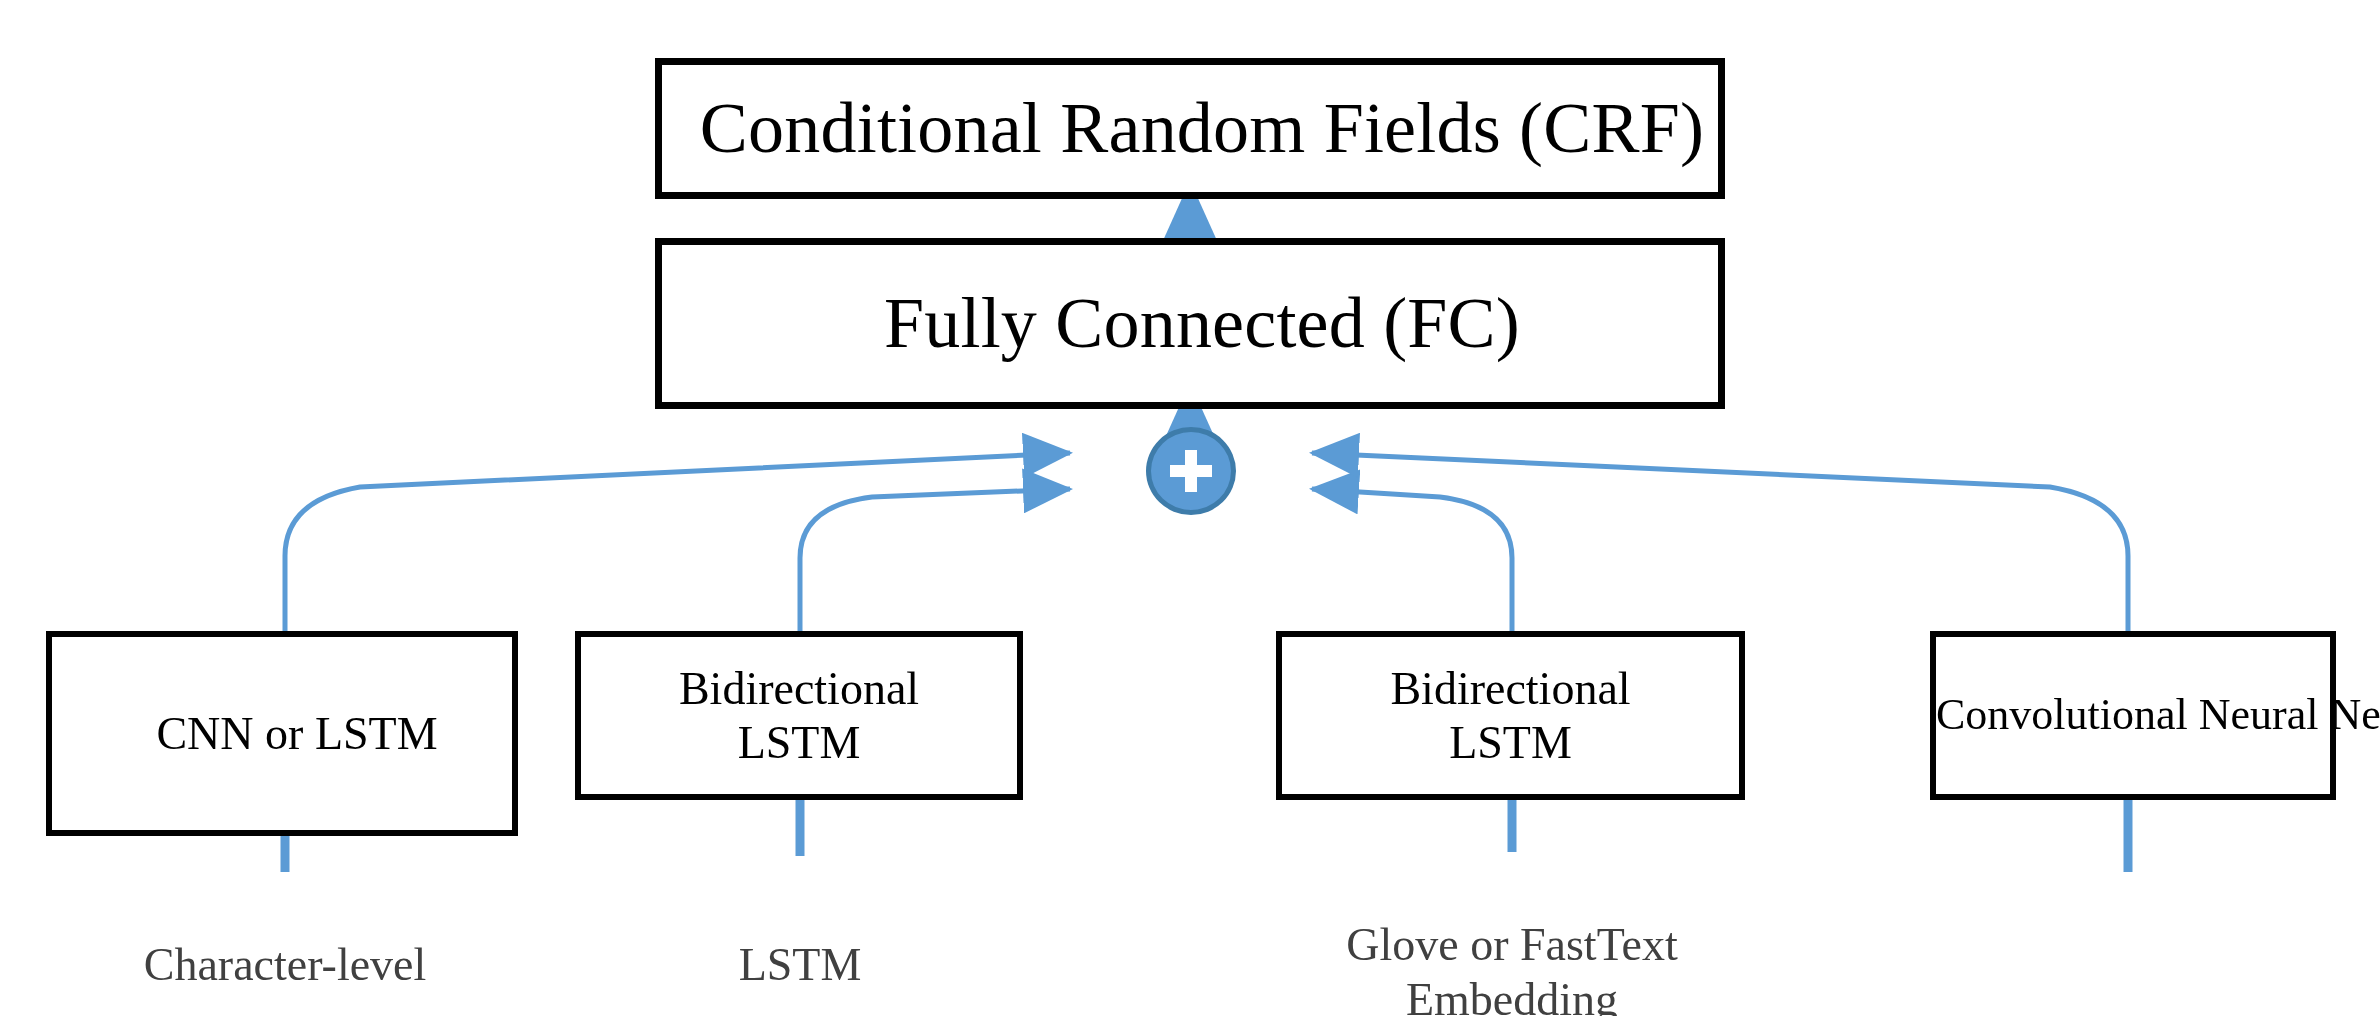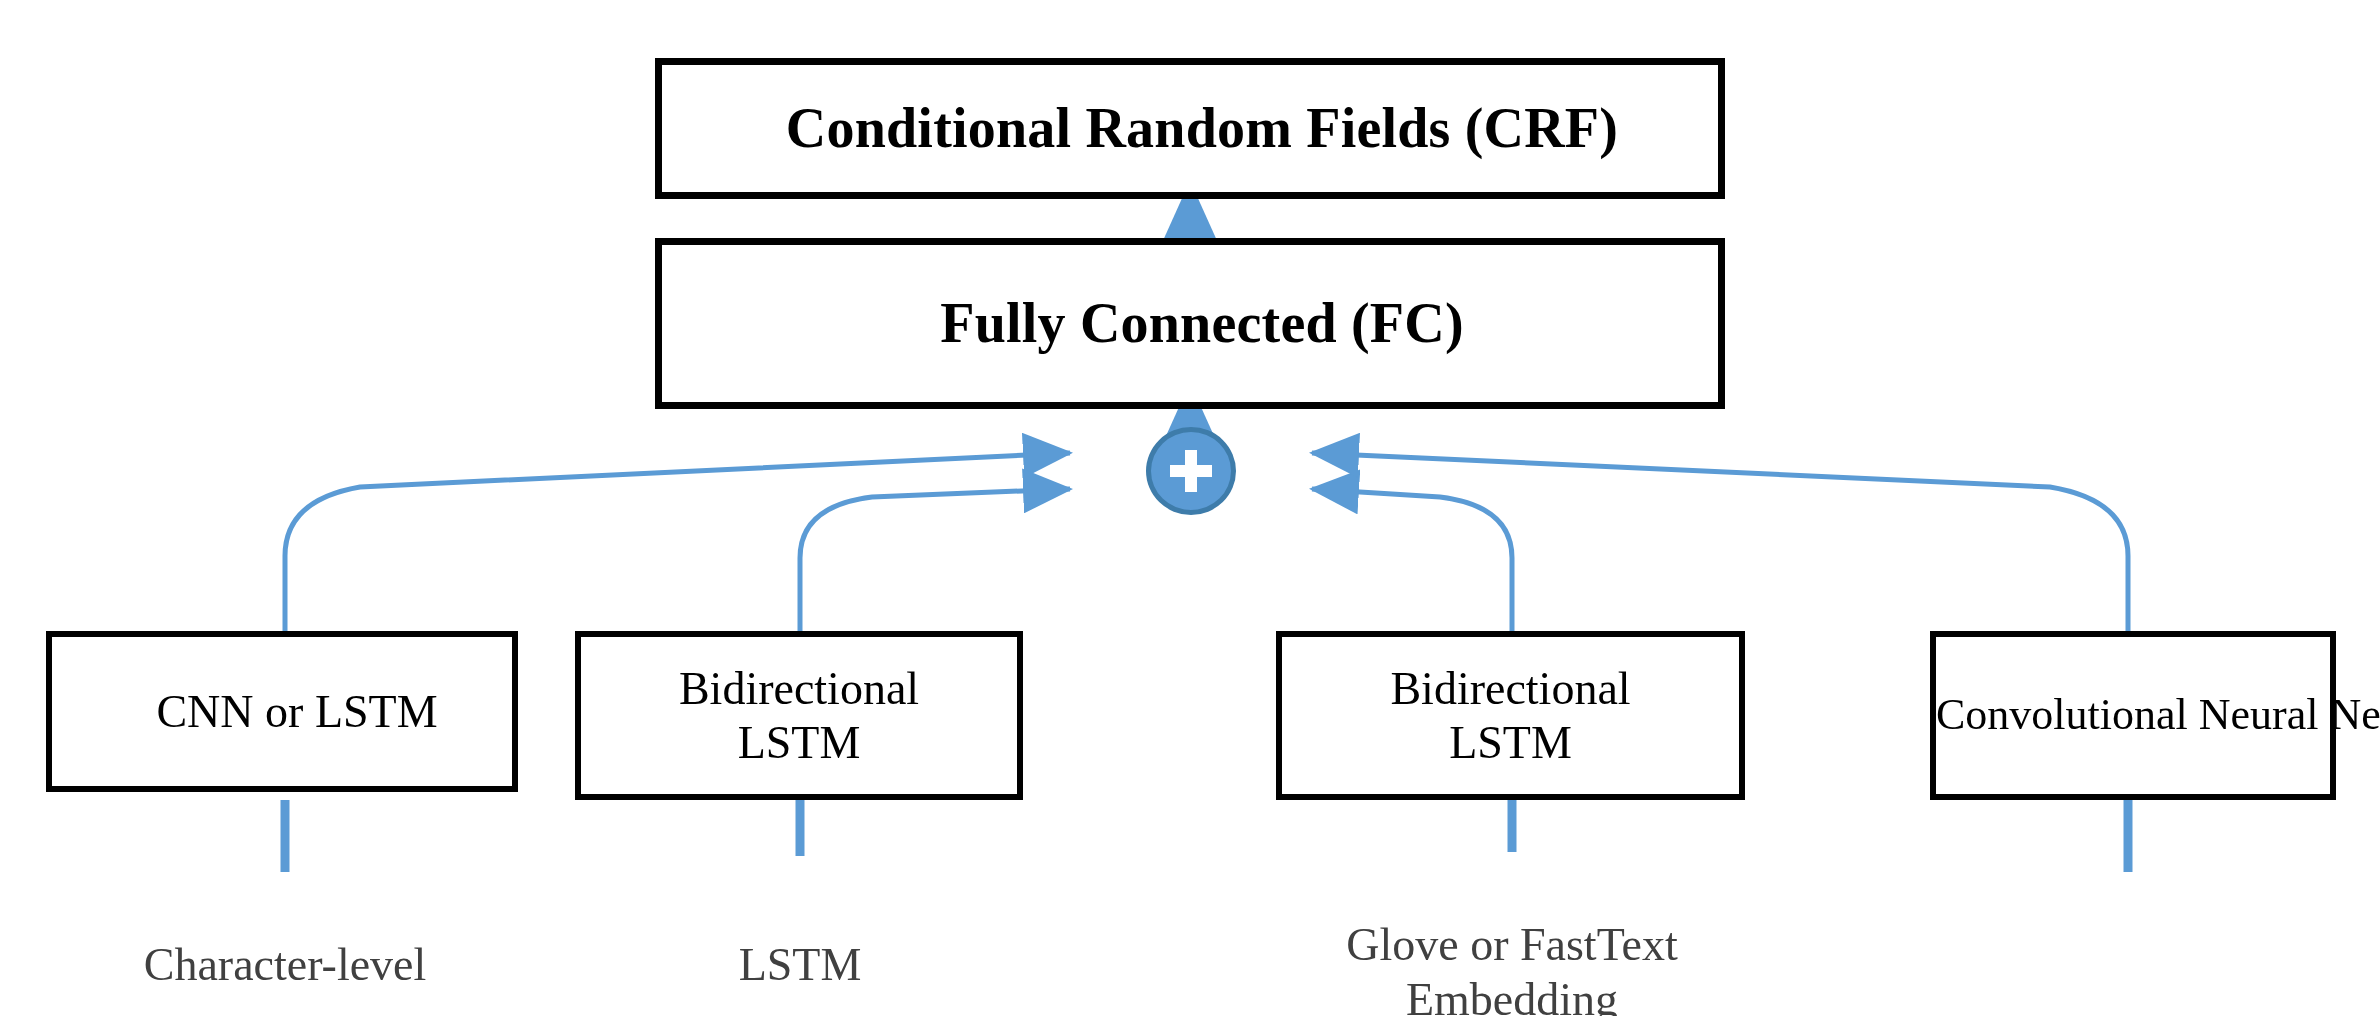--- a/index.html
+++ b/index.html
@@ -47,22 +47,22 @@
     width: 100%;
     line-height: 1.16;
     white-space: pre-line;
   }
 
   
   .topbox {
     border-width: 7px;
   }
   .topbox .boxtext {
-    font-weight: bold;
-    font-size: 56px;
+    font-weight: normal;
+    font-size: 72px;
     letter-spacing: 0.2px;
     font-stretch: condensed;
     margin-left: 24px;
   }
 
   
   .leafbox .boxtext {
     font-weight: normal;
     font-size: 46px;
   }
@@ -150,21 +150,21 @@
 
   <div class="nbox topbox" id="box-fc" style="left:655px; top:238px; width:1070px; height:171px;">
     <span class="boxtext">Fully Connected  (FC)</span>
   </div>
 
   <div id="plus-node" style="left:1146px; top:427px;">
     <span class="glyph-v"></span>
     <span class="glyph-h"></span>
   </div>
 
-  <div class="nbox leafbox" id="box-enc-1" style="left:46px; top:631px; width:472px; height:161px;padding-left:30px;">
+  <div class="nbox leafbox" id="box-enc-1" style="left:46px; top:631px; width:472px; height:205px;padding-left:30px;">
     <span class="boxtext">CNN or LSTM</span>
   </div>
 
   <div class="nbox leafbox" id="box-enc-2" style="left:575px; top:631px; width:448px; height:169px;">
     <span class="boxtext">Bidirectional
 LSTM</span>
   </div>
 
   <div class="nbox leafbox" id="box-enc-3" style="left:1276px; top:631px; width:469px; height:169px;">
     <span class="boxtext">Bidirectional

